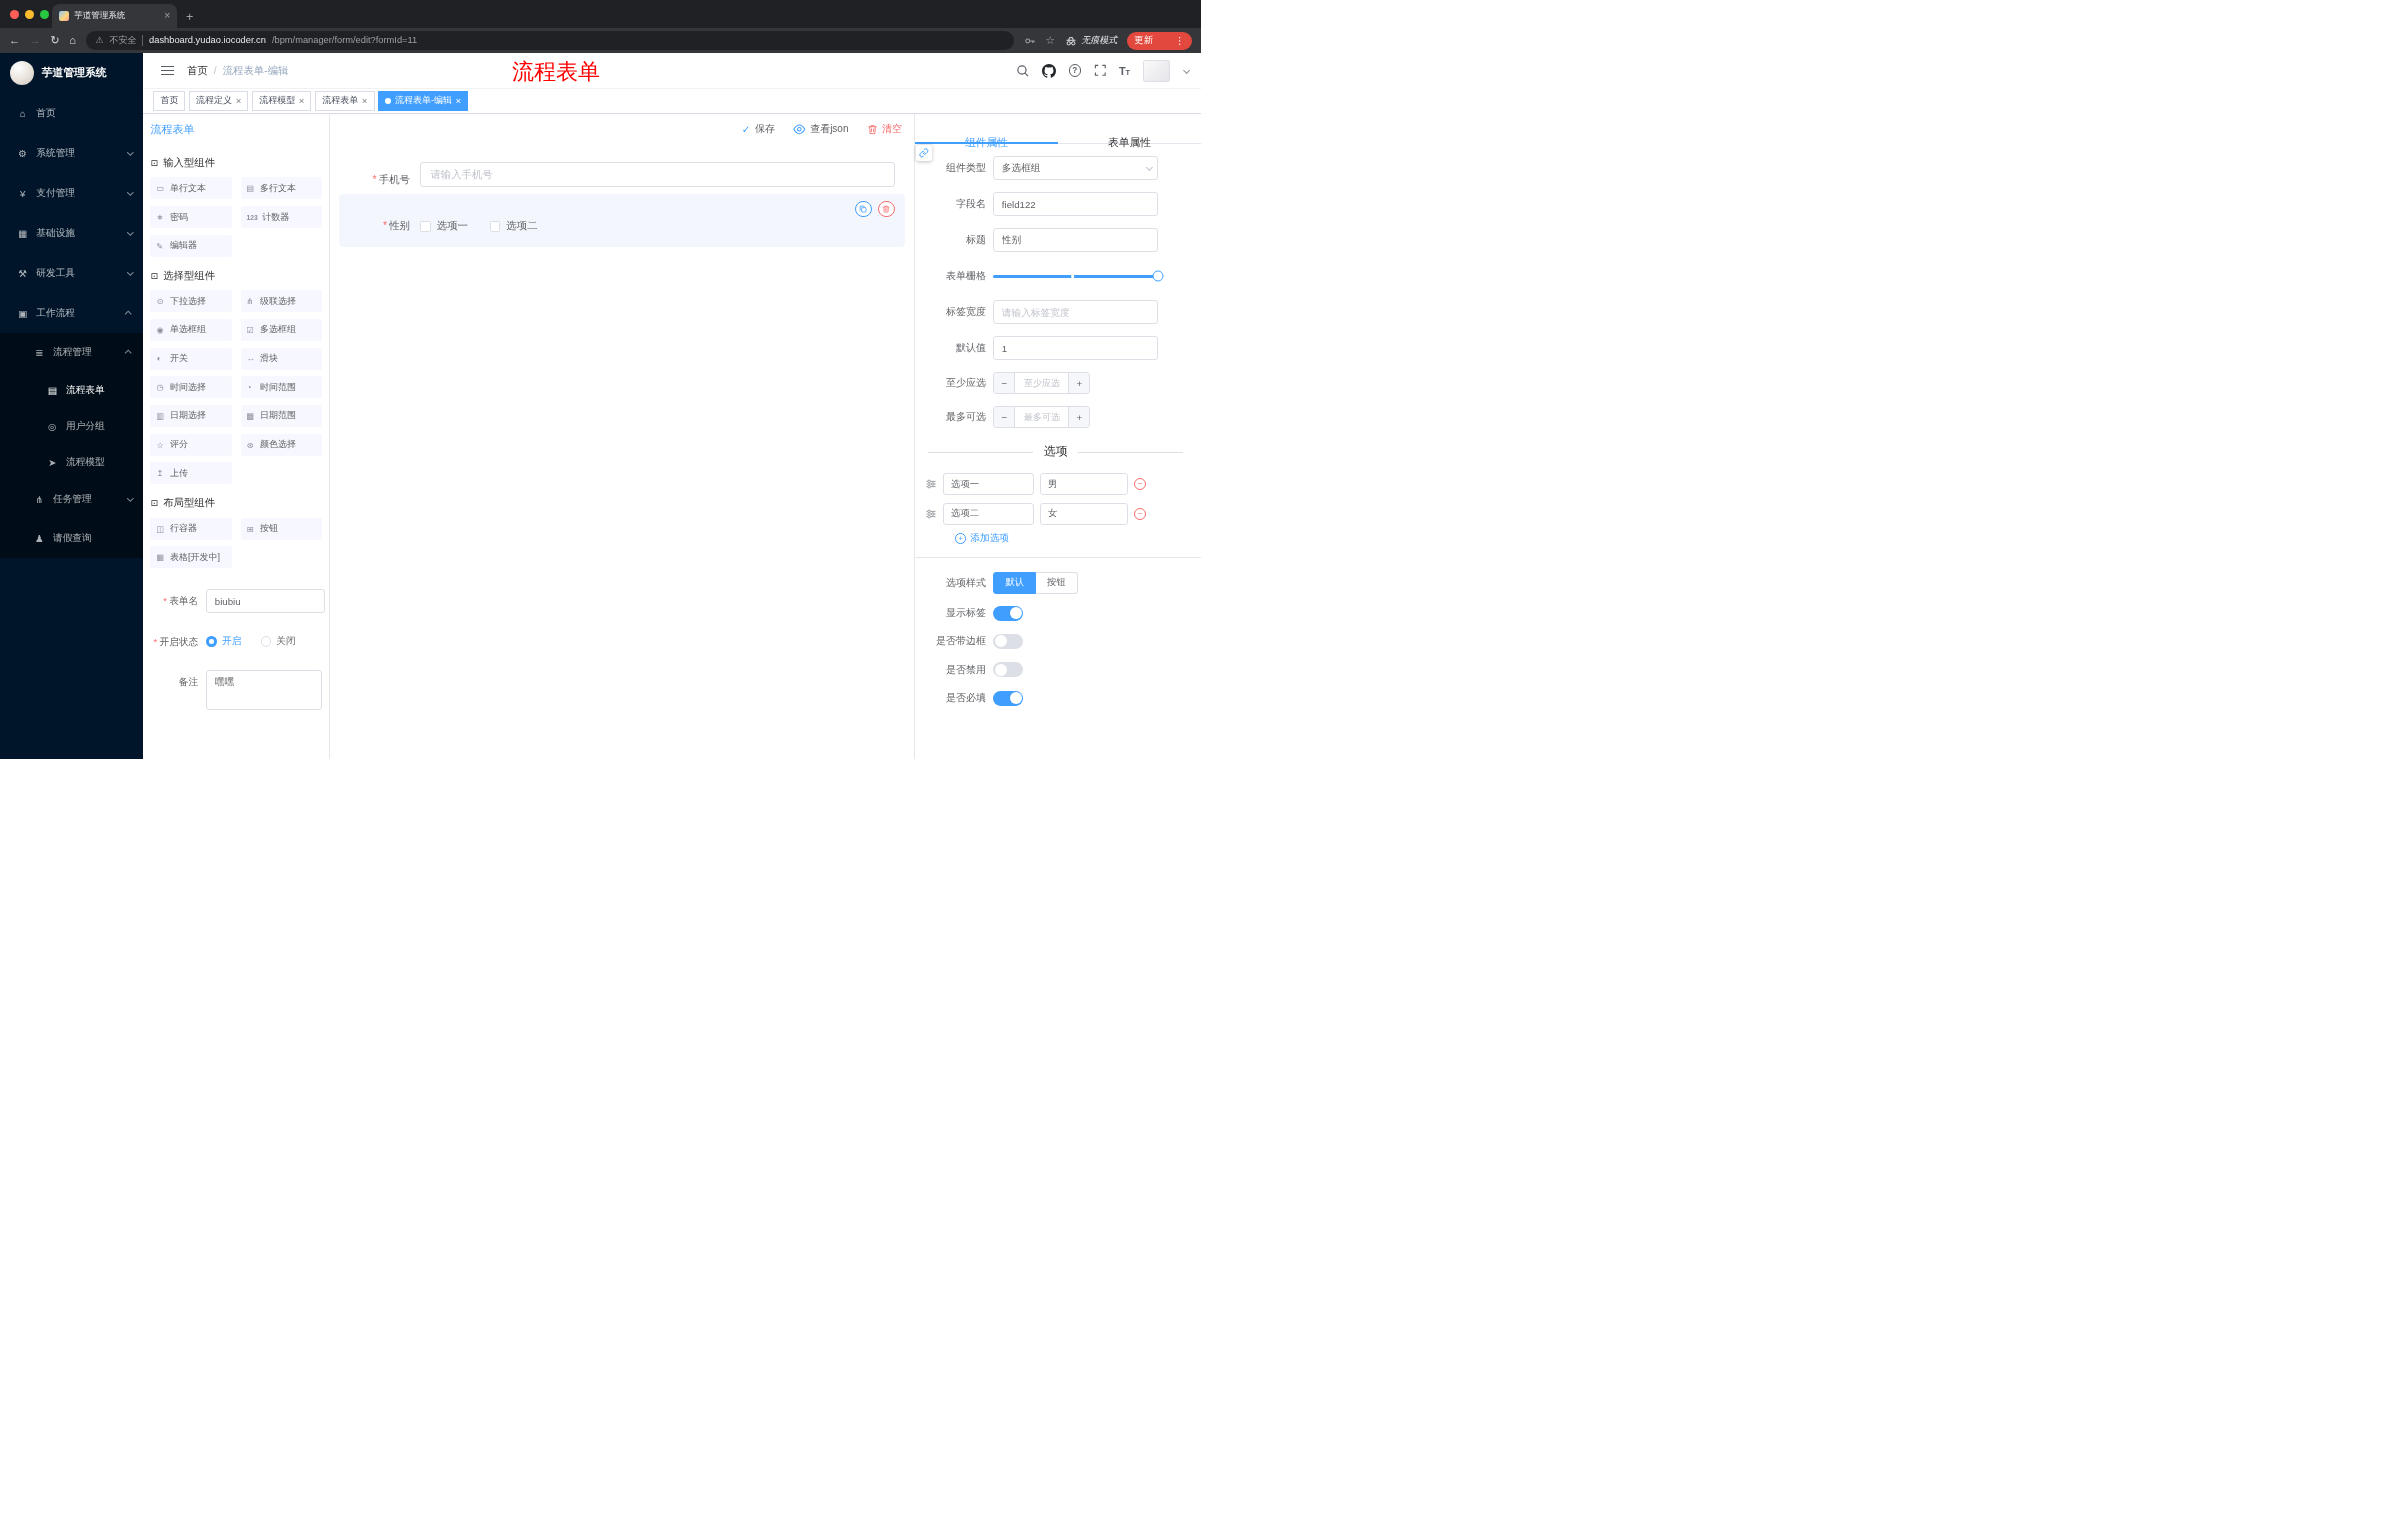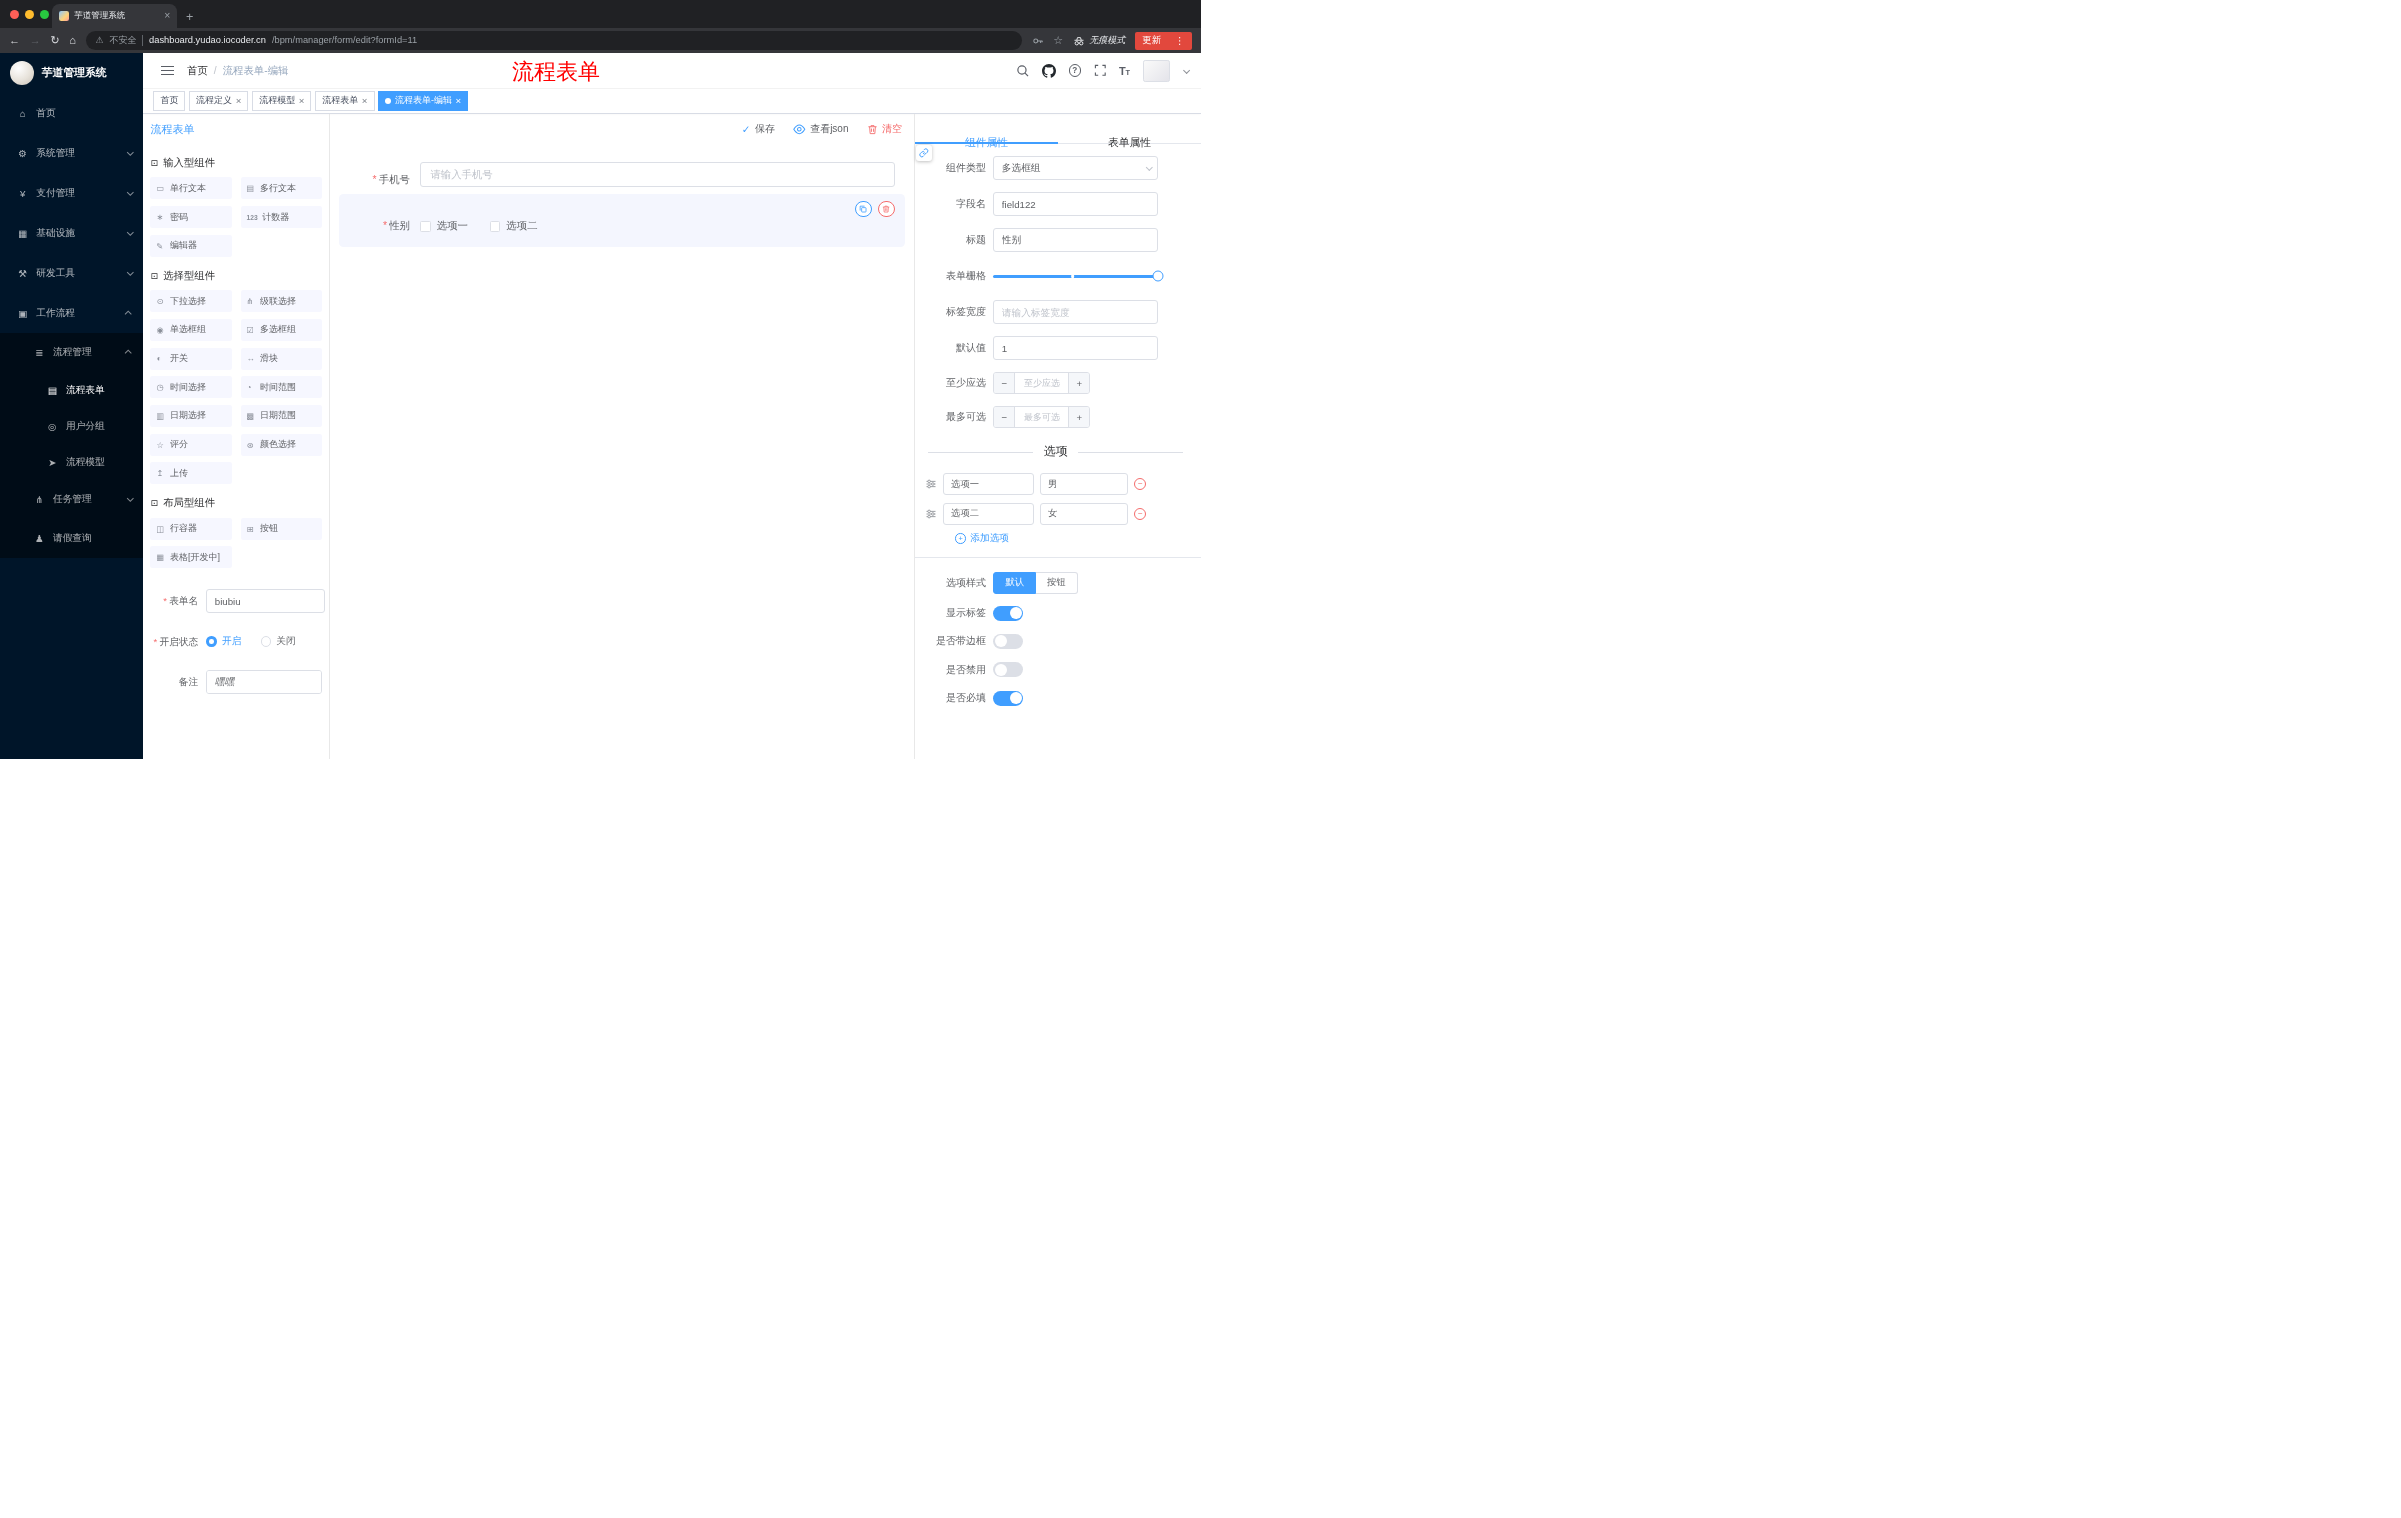--- a/index.html
+++ b/index.html
@@ -22,21 +22,21 @@
   .navglyph.dim { color:#5f6368; }
   .urlpill { flex:1; height:19.3px; background:#202124; border-radius:9.7px; display:flex; align-items:center; padding:0 9.7px; gap:6px; min-width:0; }
   .warn { color:#9aa0a6; font-size:9px; }
   .sec { color:#9aa0a6; font-size:9px; }
   .urlsep { width:0.7px; height:10.4px; background:#5f6368; }
   .urlhost { color:#e8eaed; font-size:9.3px; white-space:nowrap; }
   .urlpath { color:#9aa0a6; font-size:9.3px; white-space:nowrap; overflow:hidden; text-overflow:ellipsis; }
   .addr-right { display:flex; align-items:center; gap:9.7px; }
   .staricon { color:#9aa0a6; font-size:11px; }
   .incog { display:flex; align-items:center; gap:4.5px; color:#e8eaed; font-size:9px;font-style:italic; }
-  .updatechip { background:#e2483d; color:#fff; border-radius:2px; height:18px; display:flex; align-items:center; gap:14px; padding:0 7.4px; font-size:9.3px; }
+  .updatechip { background:#e2483d; color:#fff; border-radius:9px; height:18px; display:flex; align-items:center; gap:22px; padding:0 7.4px; font-size:9.3px; }
   .updatechip .dots { font-size:9.7px; letter-spacing:0; }
 
   
   .app { position:absolute; top:53px; left:0; right:0; bottom:0; display:flex; }
   .sidebar { width:143px; background:#001529; flex-shrink:0; color:rgba(255,255,255,.68); overflow:hidden; }
   .logo { height:40px; display:flex; align-items:center; gap:7.4px; padding:0 10.4px; }
   .logo-avatar { width:24px; height:24px; border-radius:50%; background:radial-gradient(circle at 35% 30%,#ffffff 0%,#e7e2da 55%,#c9c2b8 100%); }
   .logo-title { color:#fff; font-size:10.8px; font-weight:700; white-space:nowrap; }
   .mi { display:flex; align-items:center; padding-right:12px; cursor:pointer; white-space:nowrap; }
   .mi.l1 { height:40px; padding-left:16.3px; }
@@ -89,21 +89,21 @@
   .ghead .gico { color:#303133; font-size:9px; }
   .pgrid { display:grid; grid-template-columns:1fr 1fr; gap:6.7px 9px; }
   .pitem { height:22px; background:#f6f7ff; border-radius:2.2px; display:flex; align-items:center; gap:4.5px; padding:0 6px; font-size:9px; color:#606266; cursor:move; overflow:hidden; white-space:nowrap; }
   .pitem .pico { color:#8a8f99; font-size:8.2px; flex-shrink:0; min-width:9px; }
   .meta { margin-top:21px; }
   .mrow { display:flex; align-items:flex-start; margin-bottom:16.3px; }
   .mlabel { width:56px; text-align:right; padding-right:8.2px; font-size:9.7px; color:#606266; line-height:24px; flex-shrink:0; white-space:nowrap; }
   .req { color:#f56c6c; margin-right:2.2px; }
   .tin { height:24px; border:0.7px solid #dcdfe6; border-radius:3px; width:119px; padding:0 7.4px; font-size:9.7px; color:#606266; outline:none; font-family:inherit; background:#fff; }
   .tin::placeholder { color:#c0c4cc; }
-  textarea.tin { height:24px; padding:4.5px 7.4px; resize:none; line-height:1.4;font-style:italic; }
+  textarea.tin { height:40px; padding:4.5px 7.4px; resize:none; line-height:1.4; }
   .radios { display:flex; align-items:center; gap:19.3px; height:24px; }
   .radio { display:flex; align-items:center; gap:5.2px; font-size:9.7px; color:#606266; cursor:pointer; }
   .radio .rdot { width:10.4px; height:10.4px; border-radius:50%; border:0.7px solid #dcdfe6; background:#fff; }
   .radio.sel .rdot { border:3px solid #409eff; }
   .radio.sel .rlbl { color:#409eff; }
 
   
   .canvas-col { flex:1; display:flex; flex-direction:column; min-width:0; }
   .canvas-head { height:30px; display:flex; align-items:center; justify-content:flex-end; gap:18px; padding:0 12px; flex-shrink:0; }
   .actbtn { display:flex; align-items:center; gap:4.5px; font-size:10px; color:#606266; cursor:pointer; }

